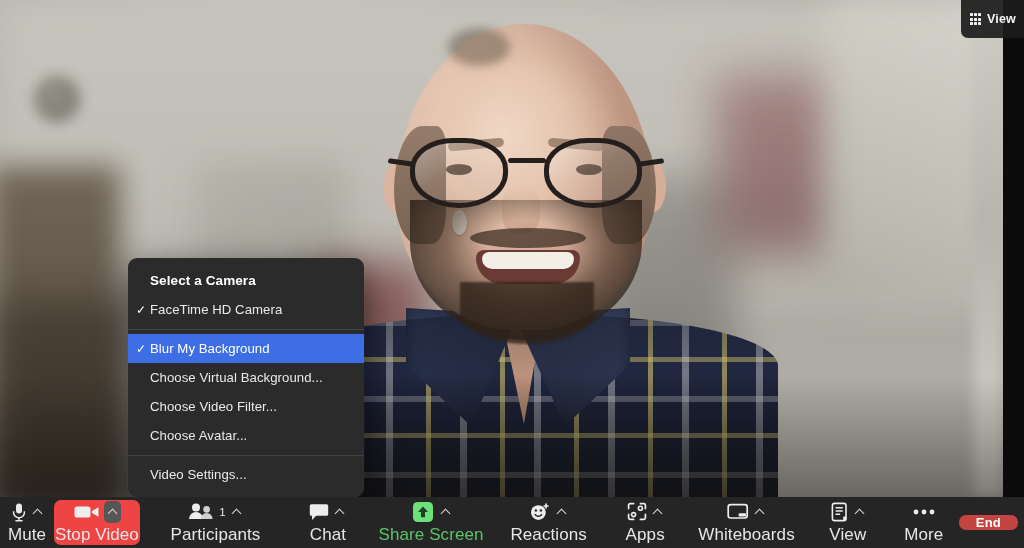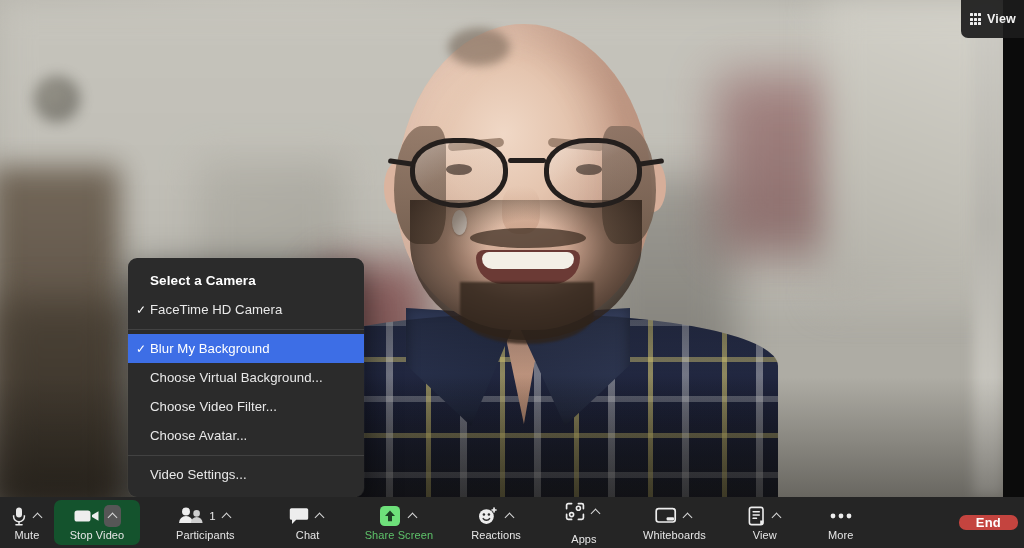--- a/index.html
+++ b/index.html
@@ -196,23 +196,23 @@
   
   #toolbar {
     position:absolute; left:0; bottom:0; width:1024px; height:51px;
     background:#252525; display:flex; align-items:center; padding:0 6px 0 0;
   }
   .tb-item {
     position:relative; height:45px; display:flex; flex-direction:column;
     align-items:center; justify-content:center; border-radius:7px;
     padding:0 6px; min-width:54px;
   }
-  .tb-item.active-bg { background:#14532d; }
+  .tb-item.active-bg { background:#ef4444; }
   .tb-row { display:flex; align-items:center; gap:4px; height:22px; }
-  .tb-label { font-size:11px; color:#e6e6e6; margin-top:2px; letter-spacing:.1px; white-space:nowrap; }
+  .tb-label { font-size:17px; color:#e6e6e6; margin-top:2px; letter-spacing:.1px; white-space:nowrap; }
   .tb-label.green { color:#5ec26a; }
   .chev {
     display:inline-block; width:13px; height:13px; position:relative;
   }
   .chev::after {
     content:""; position:absolute; left:3px; top:5px; width:6px; height:6px;
     border-left:1.6px solid #d8d8d8; border-top:1.6px solid #d8d8d8;
     transform:rotate(45deg);
   }
   .chev.boxed { width:17px; height:22px; background:#565656; border-radius:5px; }

